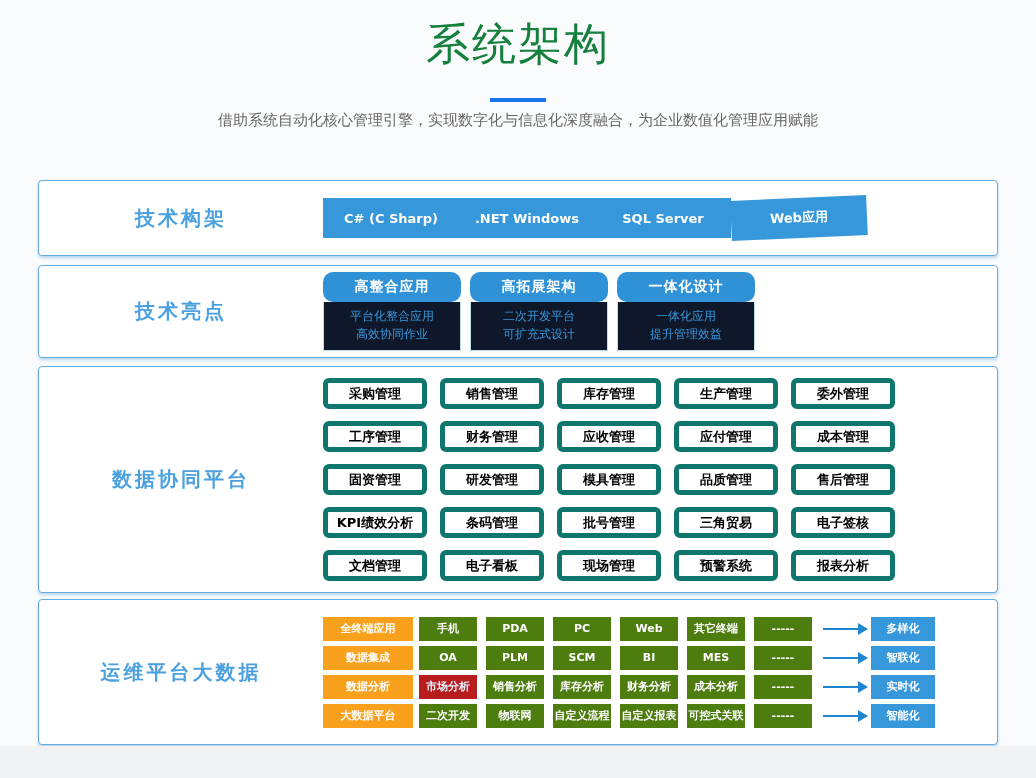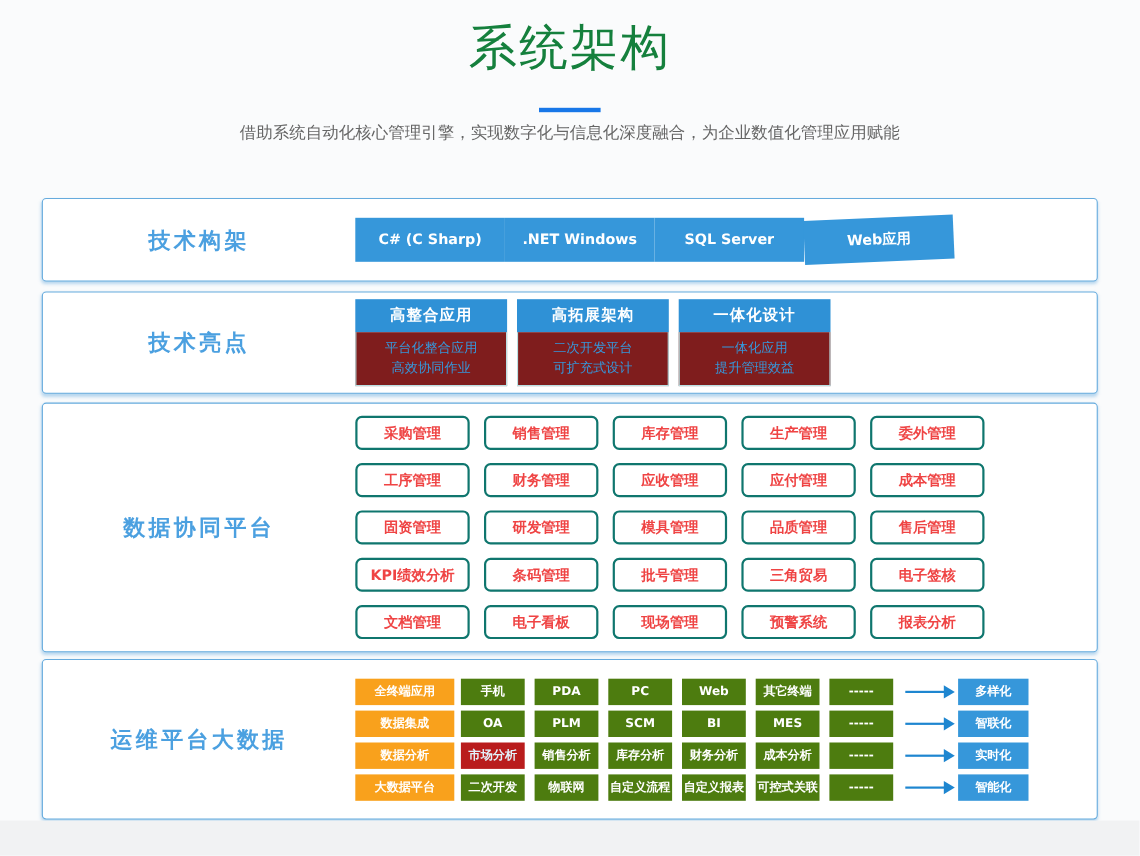--- a/index.html
+++ b/index.html
@@ -41,29 +41,29 @@
     font-size: 13px; font-weight: bold;
     display: flex; align-items: center; justify-content: center;
   }
   .arch-btn.tilt { transform: rotate(-2.5deg); }
   
   .hl-content { display: flex; gap: 9px; align-items: flex-start; }
   .hl-card { width: 138px; }
   .hl-head {
     height: 30px; background: #2f91d6; color: #fff;
     font-size: 14px; font-weight: bold; letter-spacing: 1px;
-    display: flex; align-items: center; justify-content: center;
-  }
-  .hl-body { border: 1px solid #b9e0e3; border-top: none; background: #7f1d1d; padding: 5px 0 7px; }
+    display: flex; align-items: center; justify-content: center; border-radius: 10px;
+  }
+  .hl-body { border: 1px solid #b9e0e3; border-top: none; background: #0f172a; padding: 5px 0 7px; }
   .hl-line { font-size: 12px; color: #3697da; line-height: 18px; text-align: center; }
   
   .grid-content { display: grid; grid-template-columns: repeat(5, 104px); gap: 12px 13px; }
   .grid-btn {
-    height: 31px; border: 2px solid #0f766e; border-radius: 6px; background: #fff;
-    color: #ef4444; font-size: 13px; font-weight: bold;
+    height: 31px; border: 5px solid #0f766e; border-radius: 6px; background: #fff;
+    color: #000000; font-size: 13px; font-weight: bold;
     display: flex; align-items: center; justify-content: center; white-space: nowrap;
   }
   
   .big-content { display: flex; flex-direction: column; gap: 5px; }
   .bd-row { display: flex; align-items: center; }
   .bd-tag {
     width: 90px; height: 24px; background: #f9a11c; color: #fff;
     font-size: 11px; font-weight: bold; margin-right: 6px;
     display: flex; align-items: center; justify-content: center; white-space: nowrap;
   }

